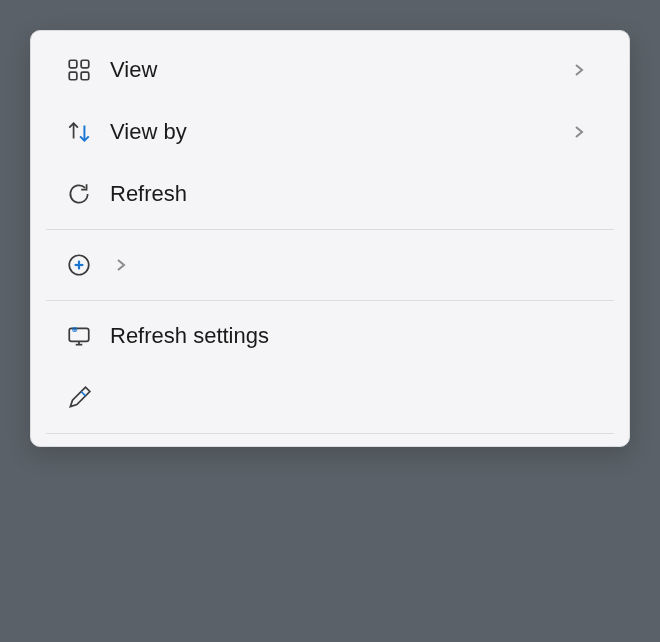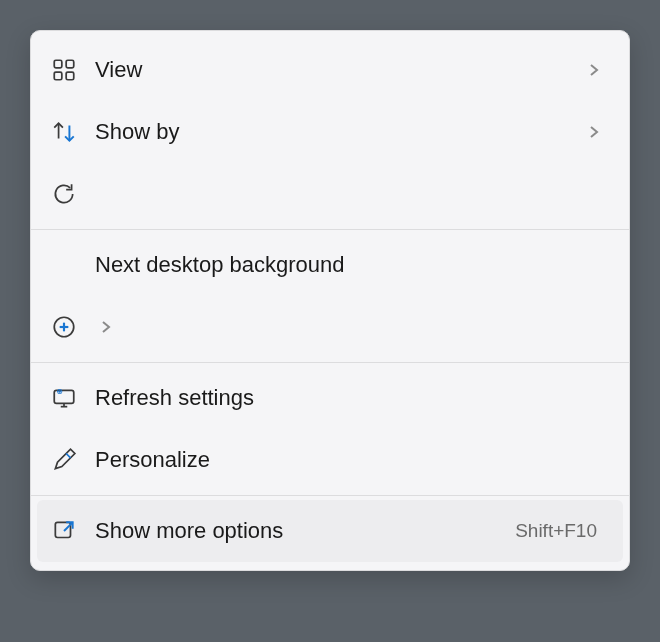--- a/index.html
+++ b/index.html
@@ -15,21 +15,21 @@
       display: flex;
       align-items: flex-start;
       justify-content: center;
       padding-top: 30px;
     }
     .context-menu {
       width: 600px;
       background: #f5f5f7;
       border-radius: 10px;
       box-shadow: 0 8px 24px rgba(0,0,0,0.18);
-      padding: 8px 0;
+      padding: 8px 15px;
       border: 1px solid #dcdcde;
     }
     .menu-item {
       display: flex;
       align-items: center;
       height: 62px;
       padding: 0 24px 0 18px;
       cursor: default;
       user-select: none;
     }
@@ -107,43 +107,40 @@
 
   <div class="menu-item">
     <span class="icon-slot">
       <svg viewBox="0 0 24 24">
         <path d="M7 4 L7 18" stroke="#3b3b3b"></path>
         <path d="M3 8 L7 4 L11 8" stroke="#3b3b3b"></path>
         <path d="M17 6 L17 20" stroke="#1976d2" stroke-width="1.8"></path>
         <path d="M13 16 L17 20 L21 16" stroke="#1976d2" stroke-width="1.8"></path>
       </svg>
     </span>
-    <span class="label">Show by</span>
+    <span class="label">View by</span>
     <span class="chevron">
       <svg viewBox="0 0 16 16">
           <polyline points="5,3 11,8 5,13"></polyline>
         </svg>
     </span>
   </div>
 
   <div class="menu-item">
     <span class="icon-slot">
       <svg viewBox="0 0 24 24">
         <path d="M20 12 a8 8 0 1 1 -2.34 -5.66"></path>
         <polyline points="19,3 19,8 14,8"></polyline>
       </svg>
     </span>
+    <span class="label">Refresh</span>
   </div>
 
   <div class="divider"></div>
 
-  <div class="menu-item">
-    <span class="icon-slot"></span>
-    <span class="label">Next desktop background</span>
-  </div>
 
   <div class="menu-item">
     <span class="icon-slot">
       <svg viewBox="0 0 24 24">
         <circle cx="12" cy="12" r="9"></circle>
         <line x1="12" y1="8" x2="12" y2="16" stroke="#1976d2" stroke-width="2"></line>
         <line x1="8" y1="12" x2="16" y2="12" stroke="#1976d2" stroke-width="2"></line>
       </svg>
     </span>
     <span class="chevron">
@@ -170,30 +167,18 @@
     <span class="label">Refresh settings</span>
   </div>
 
   <div class="menu-item">
     <span class="icon-slot">
       <svg viewBox="0 0 24 24">
         <path d="M4 20 L6 14 L18 2 L22 6 L10 18 L4 20 Z"></path>
         <line x1="14" y1="6" x2="18" y2="10" stroke="#1976d2"></line>
       </svg>
     </span>
-    <span class="label">Personalize</span>
   </div>
 
   <div class="divider"></div>
 
-  <div class="menu-item highlighted">
-    <span class="icon-slot">
-      <svg viewBox="0 0 24 24">
-        <rect x="4" y="4" width="14" height="14" rx="2"></rect>
-        <path d="M14 4 L20 4 L20 10" stroke="#1976d2" stroke-width="1.8"></path>
-        <line x1="12" y1="12" x2="20" y2="4" stroke="#1976d2" stroke-width="1.8"></line>
-      </svg>
-    </span>
-    <span class="label">Show more options</span>
-    <span class="shortcut">Shift+F10</span>
-  </div>
 
 </div>
 
 </body></html>

